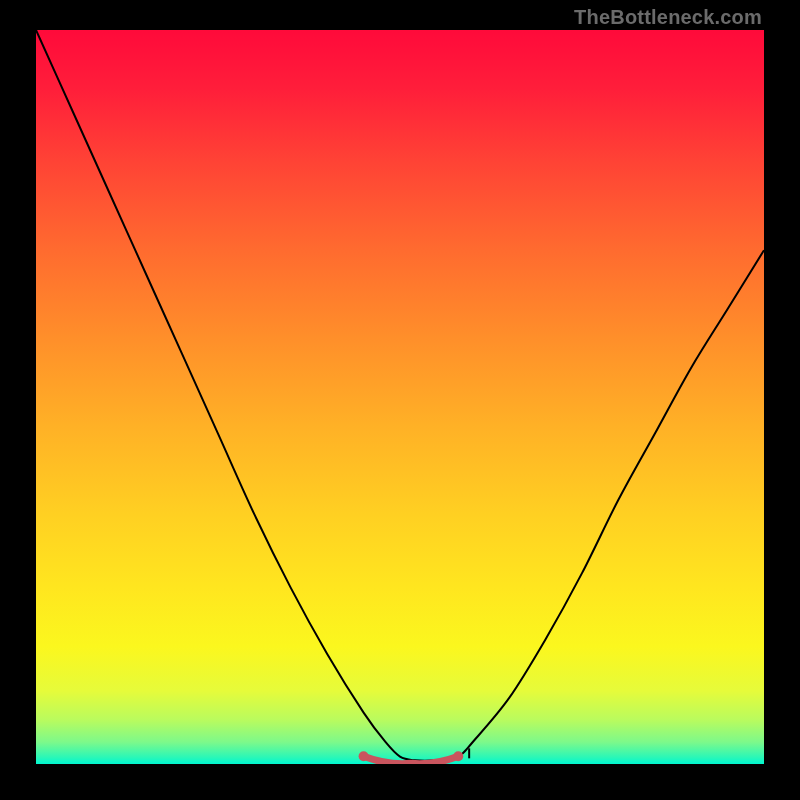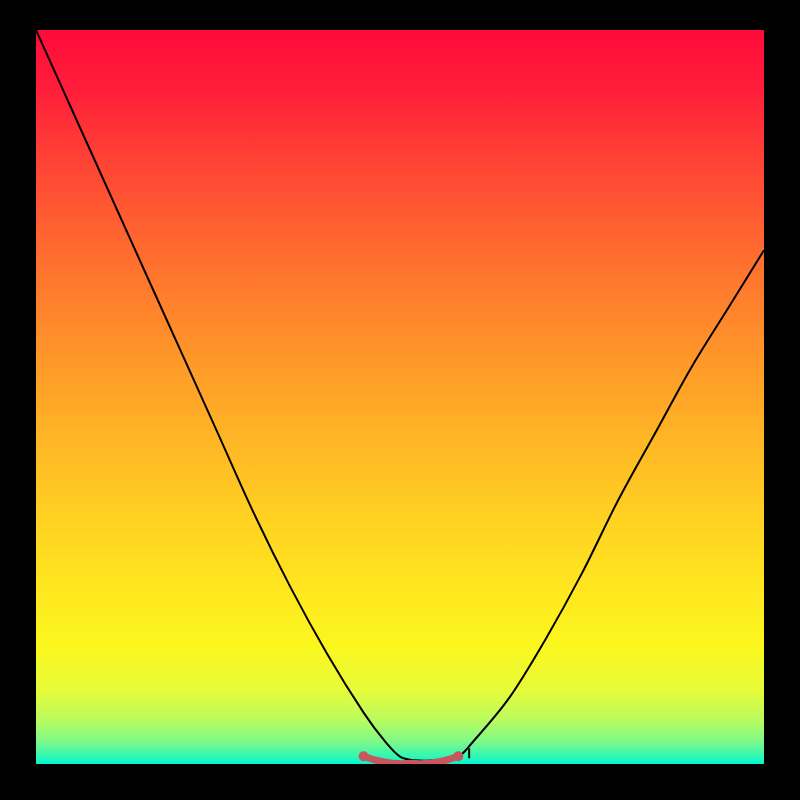--- a/index.html
+++ b/index.html
@@ -60,20 +60,21 @@
     stroke-linecap: round;
   }
   .flat-dot {
     fill: #c9555e;
   }
 </style>
 </head>
 <body>
 
 <div class="frame">
+  <div class="watermark">TheBottleneck.com</div>
 
   <div class="plot-area">
     <svg class="curve-svg" viewBox="0 0 728 734" preserveAspectRatio="none">
       <path id="main-curve" class="curve-path" d="M 0 0 C 6.066666666666666 13.456666666666669, 24.266666666666666 53.82666666666667, 36.4 80.74000000000001 C 48.53333333333333 107.65333333333335, 60.666666666666664 134.5666666666667, 72.8 161.48000000000002 C 84.93333333333334 188.39333333333335, 97.06666666666666 215.30666666666664, 109.2 242.21999999999997 C 121.33333333333334 269.1333333333333, 133.46666666666667 296.0466666666666, 145.6 322.96 C 157.73333333333332 349.87333333333333, 169.86666666666667 376.78666666666663, 182 403.7 C 194.13333333333333 430.61333333333334, 206.26666666666668 458.74999999999994, 218.4 484.43999999999994 C 230.53333333333333 510.12999999999994, 242.66666666666666 534.5966666666667, 254.79999999999998 557.84 C 266.93333333333334 581.0833333333334, 279.06666666666666 603.1033333333334, 291.2 623.9 C 303.3333333333333 644.6966666666666, 317.8933333333334 667.94, 327.6 682.62 C 337.3066666666667 697.3, 343.37333333333333 704.64, 349.44 711.98 C 355.50666666666666 719.32, 359.14666666666665 723.6016666666667, 364 726.66 C 368.85333333333335 729.7183333333332, 372.49333333333334 729.7183333333334, 378.56 730.33 C 384.62666666666667 730.9416666666667, 393.12000000000006 730.9416666666667, 400.40000000000003 730.33 C 407.68 729.7183333333334, 416.1733333333333 729.7183333333332, 422.23999999999995 726.66 C 428.3066666666666 723.6016666666667, 428.3066666666667 721.7666666666667, 436.8 711.98 C 445.29333333333335 702.1933333333334, 461.06666666666666 685.0666666666667, 473.2 667.94 C 485.3333333333333 650.8133333333334, 497.46666666666664 630.0166666666667, 509.59999999999997 609.22 C 521.7333333333333 588.4233333333334, 533.8666666666667 566.4033333333333, 546 543.16 C 558.1333333333333 519.9166666666666, 570.2666666666667 493.00333333333333, 582.4 469.76 C 594.5333333333333 446.51666666666665, 606.6666666666666 425.71999999999997, 618.8 403.7 C 630.9333333333333 381.68, 643.0666666666667 358.43666666666667, 655.2 337.64 C 667.3333333333334 316.8433333333333, 679.4666666666667 298.49333333333334, 691.6 278.92 C 703.7333333333333 259.3466666666667, 721.9333333333334 229.9866666666667, 728 220.20000000000005"></path>
       <path id="flat-curve" class="flat-curve" d="M 327.6 726.33 Q 351.26 735.33, 374.91999999999996 733.33 Q 398.5799999999999 735.33, 422.23999999999995 726.33"></path>
       <circle id="flat-dot-left" class="flat-dot" r="5" cx="327.6" cy="726.33"></circle>
       <circle id="flat-dot-right" class="flat-dot" r="5" cx="422.23999999999995" cy="726.33"></circle>
 
       <line id="tick-mark" stroke="#000" stroke-width="2" x1="433.15999999999997" x2="433.15999999999997" y1="718.33" y2="728.33"></line>
     </svg>

